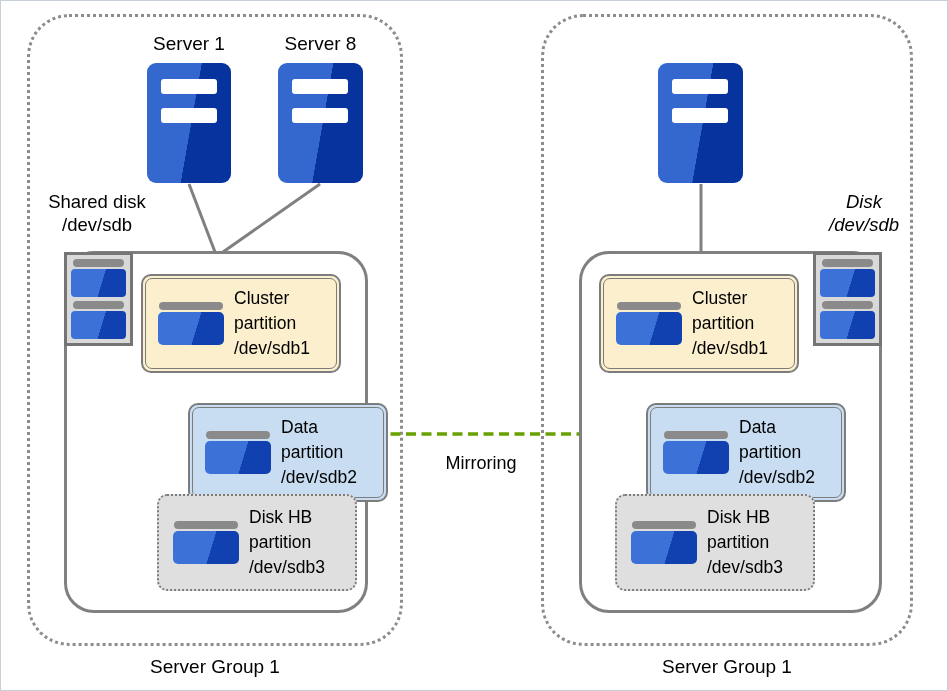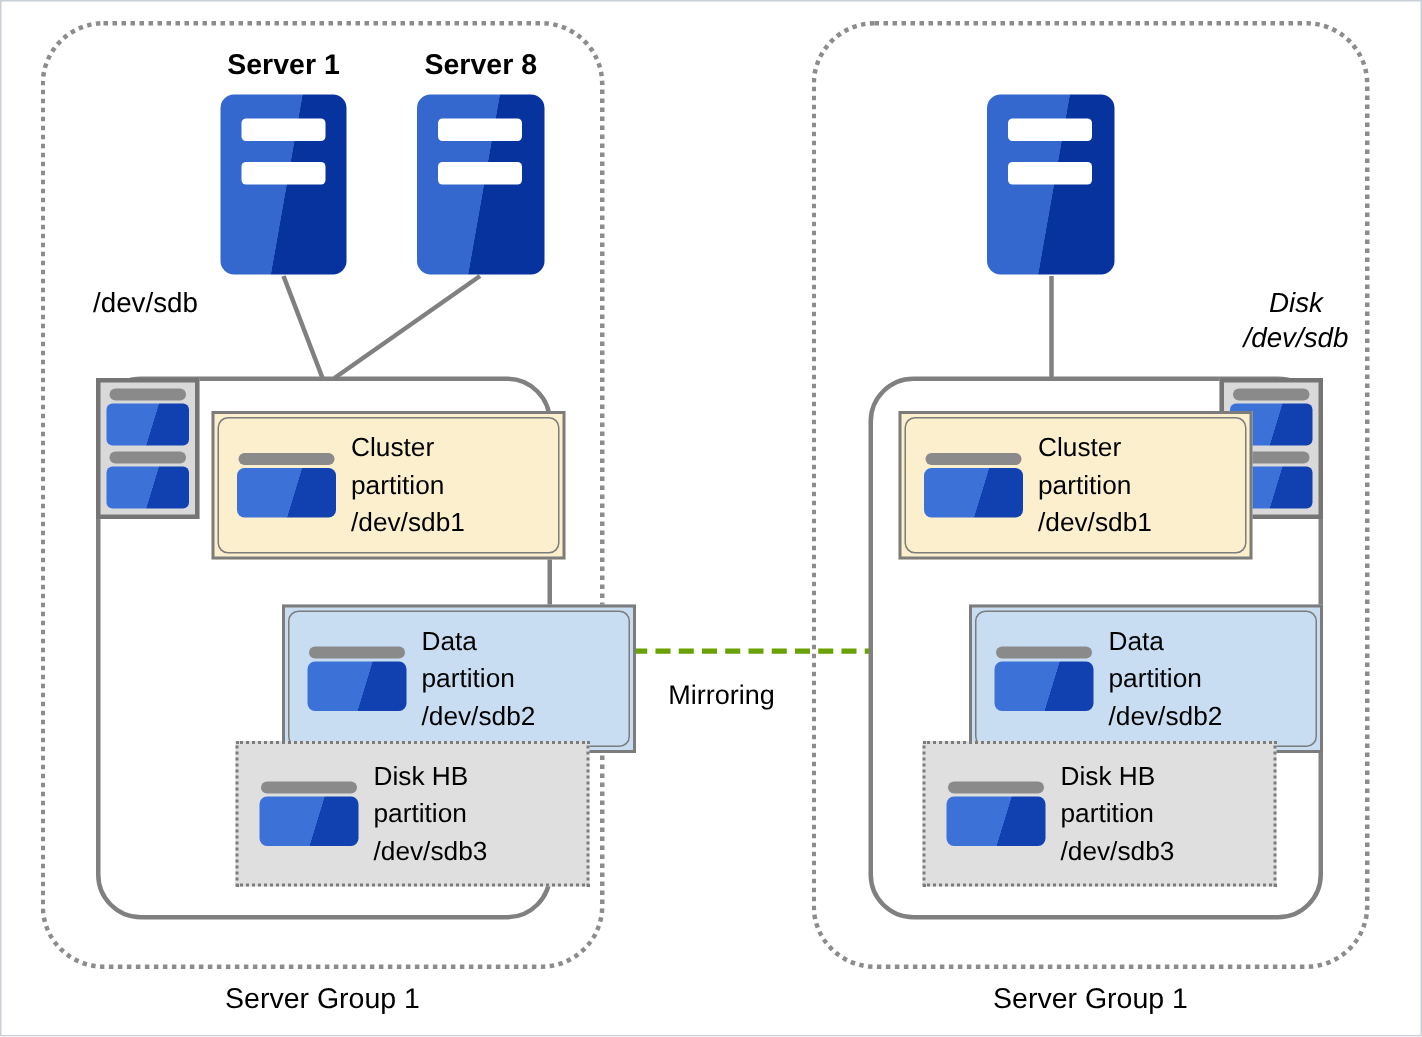--- a/index.html
+++ b/index.html
@@ -22,21 +22,21 @@
   
   .server-icon{
     position:absolute;border-radius:9px;
     background:linear-gradient(100deg,var(--server-blue-light) 52%,var(--server-blue-dark) 52.3%);
   }
   .s1{left:146px;top:62px;width:84px;height:120px;}
   .s2{left:277px;top:62px;width:85px;height:120px;}
   .s3{left:657px;top:62px;width:85px;height:120px;}
   .slot{position:absolute;left:14px;width:56px;height:15px;border-radius:3px;background:#ffffff;}
   .slot.a{top:16px;} .slot.b{top:45px;}
-  .server-label{position:absolute;top:32px;height:22px;text-align:center;font-size:19px;font-weight:bold;}
+  .server-label{position:absolute;top:32px;height:22px;text-align:center;font-size:19px;}
   .sl1{left:126px;width:124px;}
   .sl2{left:257px;width:125px;}
   .sl3{left:637px;width:125px;}
   
   .disk-container{
     position:absolute;box-sizing:border-box;
     border:3px solid var(--line-gray);border-radius:30px;background:#ffffff;
   }
   .c1{left:63px;top:250px;width:304px;height:362px;}
   .c2{left:578px;top:250px;width:303px;height:362px;}
@@ -52,22 +52,22 @@
   .tray-unit .t-rect{
     height:28px;border-radius:4px;
     background:linear-gradient(107deg,var(--disk-blue-light) 55%,var(--disk-blue-dark) 55.3%);
   }
   
   .disk-side-label{position:absolute;text-align:center;font-size:18.5px;line-height:23px;}
   .dl1{left:30px;top:189px;width:132px;}
   .dl2{left:798px;top:189px;width:130px;font-style:italic;}
   
   .partition{
-    position:absolute;box-sizing:border-box;width:236px;
-    border:2px solid var(--border-gray);border-radius:0;
+    position:absolute;box-sizing:border-box;width:200px;
+    border:2px solid var(--border-gray);border-radius:10px;
     padding:2px;background:var(--fill);
   }
   .partition .p-inner{
     box-sizing:border-box;height:100%;border:1px solid var(--border-gray);
     border-radius:7px;background:var(--fill);
     display:flex;align-items:center;
   }
   .partition.dashed{border:2.5px dotted var(--border-gray);padding:2px;margin-left:16px;}
   .partition.dashed .p-inner{border:none;}
   .p-cluster{--fill:var(--cluster-fill);top:273px;height:99px;}
@@ -114,20 +114,21 @@
   <div class="server-icon s2">
     <div class="slot a"></div>
     <div class="slot b"></div>
   </div>
   <div class="server-icon s3">
     <div class="slot a"></div>
     <div class="slot b"></div>
   </div>
 
   <div class="disk-side-label dl1">
+    <div>Shared disk</div>
     <div>/dev/sdb</div>
   </div>
   <div class="disk-side-label dl2">
     <div>Disk</div>
     <div>/dev/sdb</div>
   </div>
 
   <div class="disk-container c1"></div>
   <div class="disk-container c2"></div>
 

